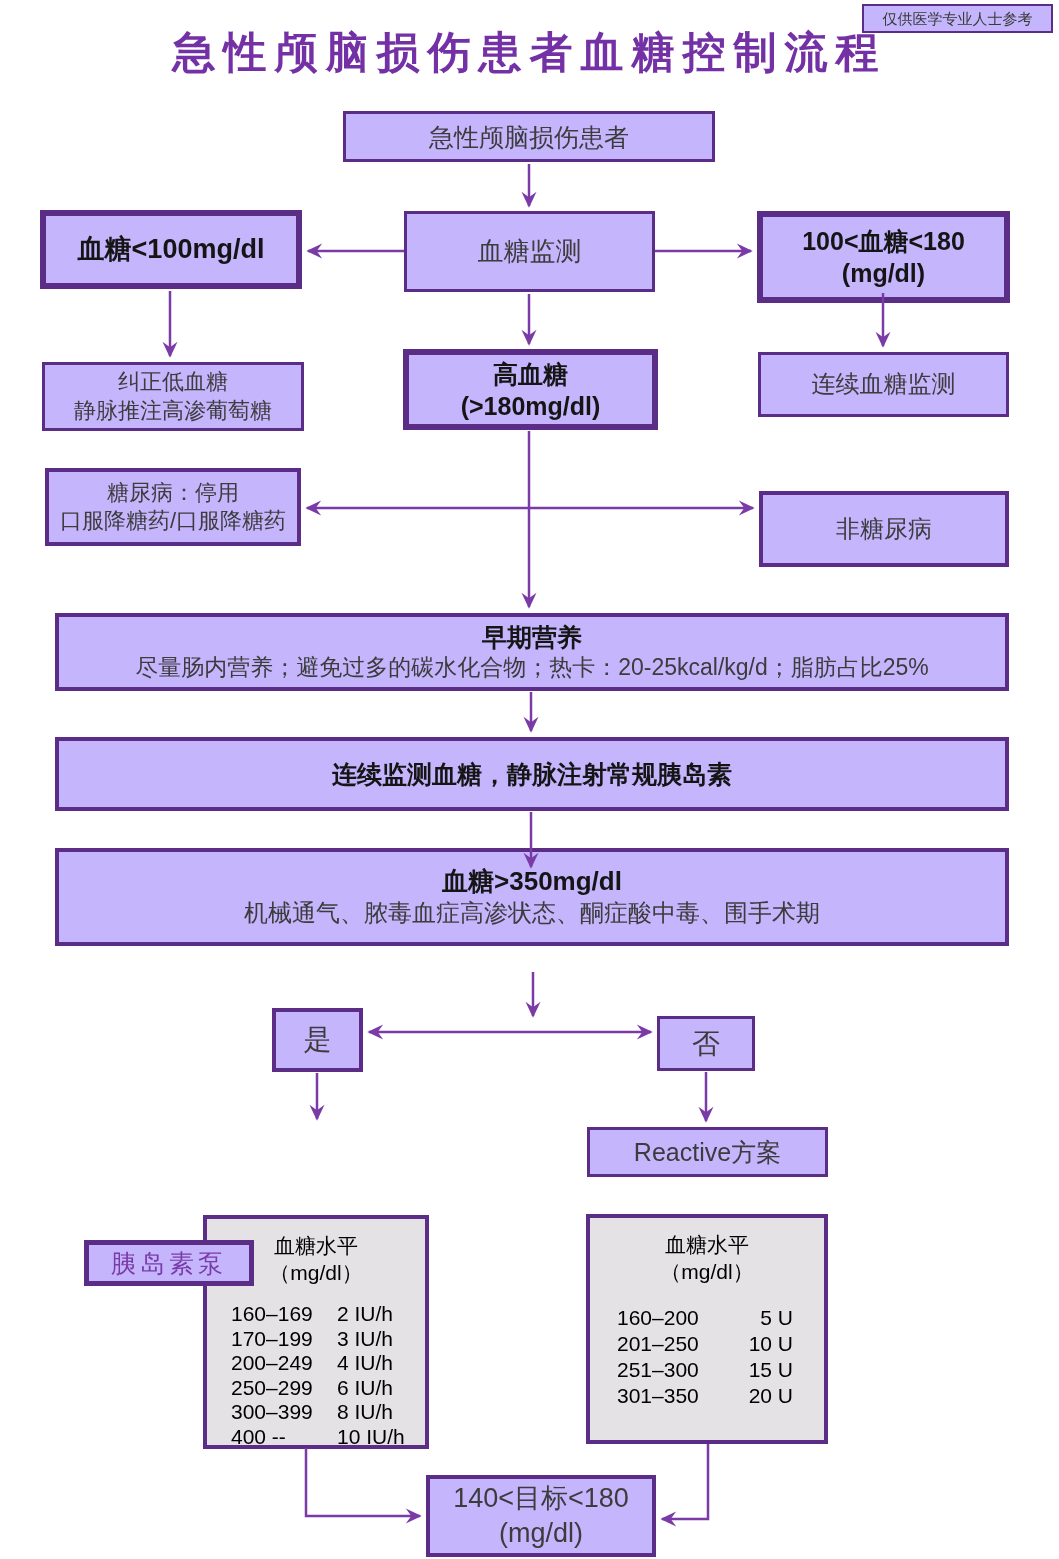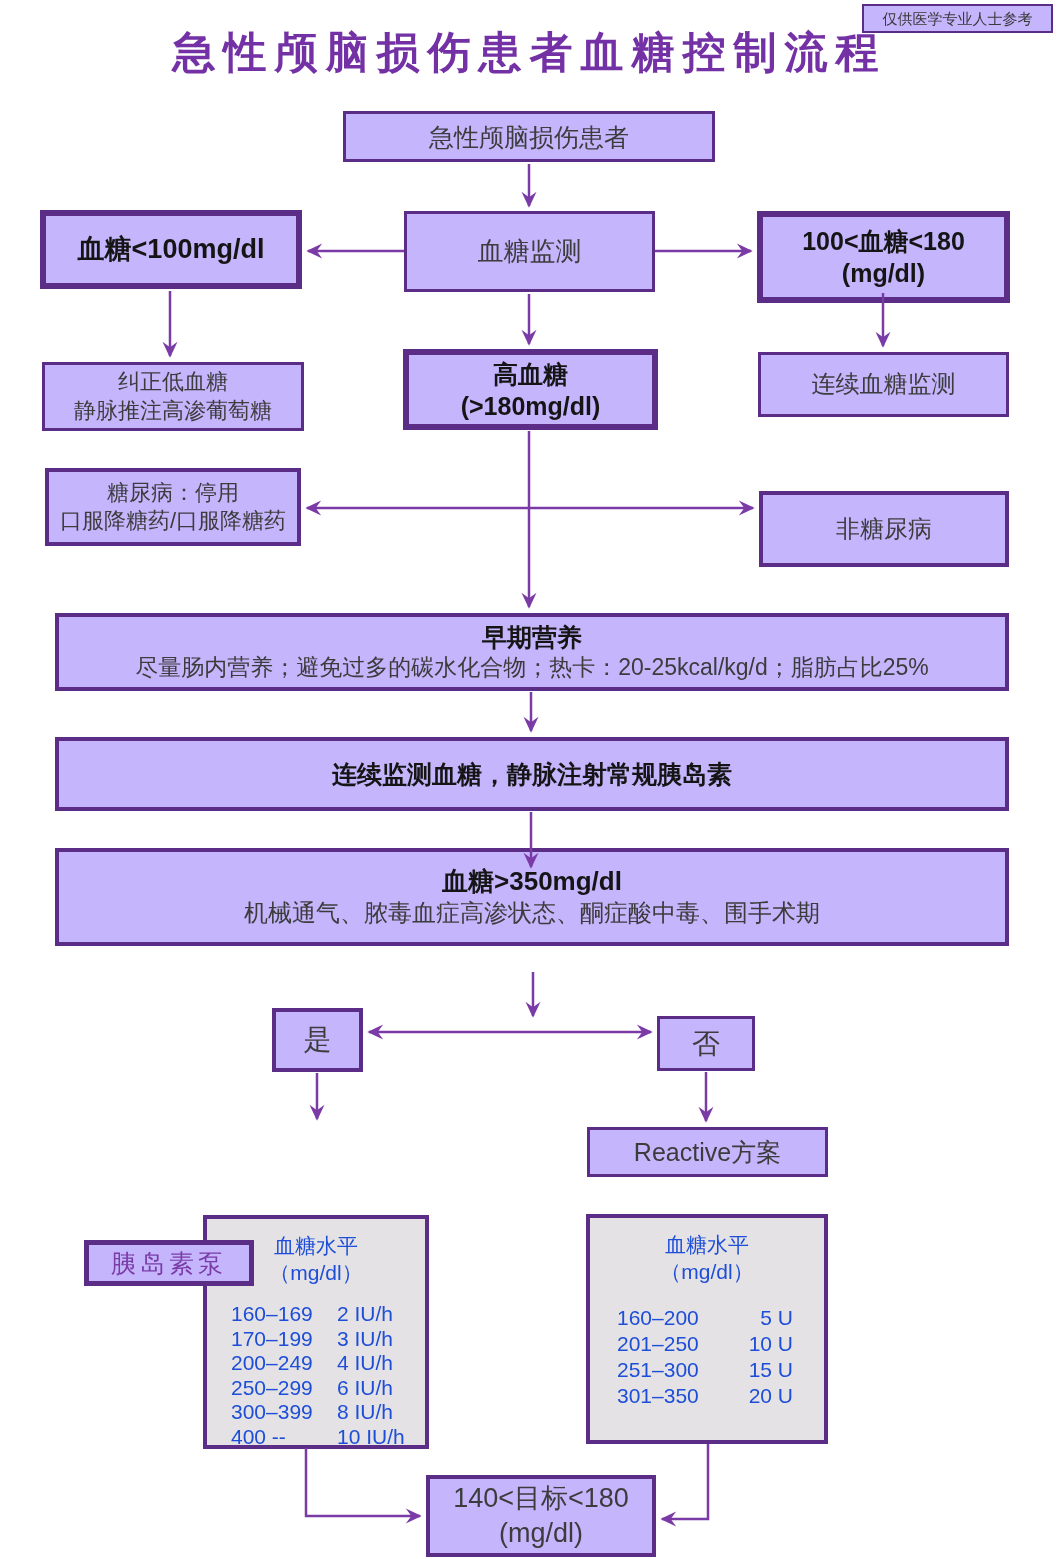--- a/index.html
+++ b/index.html
@@ -39,21 +39,21 @@
   #n-ivinsulin{left:55px;top:737px;width:954px;height:74px;font-size:25px;}
   #n-350{left:55px;top:848px;width:954px;height:98px;font-size:24px;}
   #n-350 .t{font-size:26px;}
   #n-yes{left:272px;top:1008px;width:91px;height:64px;font-size:28px;border-width:4px;}
   #n-no{left:657px;top:1016px;width:98px;height:55px;font-size:28px;}
   #n-proactive{left:205px;top:1125px;width:224px;height:55px;font-size:25px;}
   #n-reactive{left:587px;top:1127px;width:241px;height:50px;font-size:25px;}
   #n-target{left:426px;top:1475px;width:230px;height:82px;font-size:27px;border-width:4px;}
 
   .gtable{position:absolute;box-sizing:border-box;background:var(--tbg);border:4px solid var(--bd);
-          color:#1d4ed8;}
+          color:#000000;}
   #t-left{left:203px;top:1215px;width:226px;height:234px;}
   #t-right{left:586px;top:1214px;width:242px;height:230px;}
   .gtable .thead{text-align:center;font-size:21px;line-height:27px;padding-top:13px;}
   .gtable .rows{padding:16px 0 0 24px;font-size:21px;line-height:24.5px;}
   #t-right .rows{padding-top:20px;padding-left:27px;line-height:26px;}
   .trow span{display:inline-block;}
   #t-left .range{width:106px;}
   #t-left .dose{text-align:left;}
   #t-right .range{width:118px;}
   #t-right .dose{width:58px;text-align:right;}

